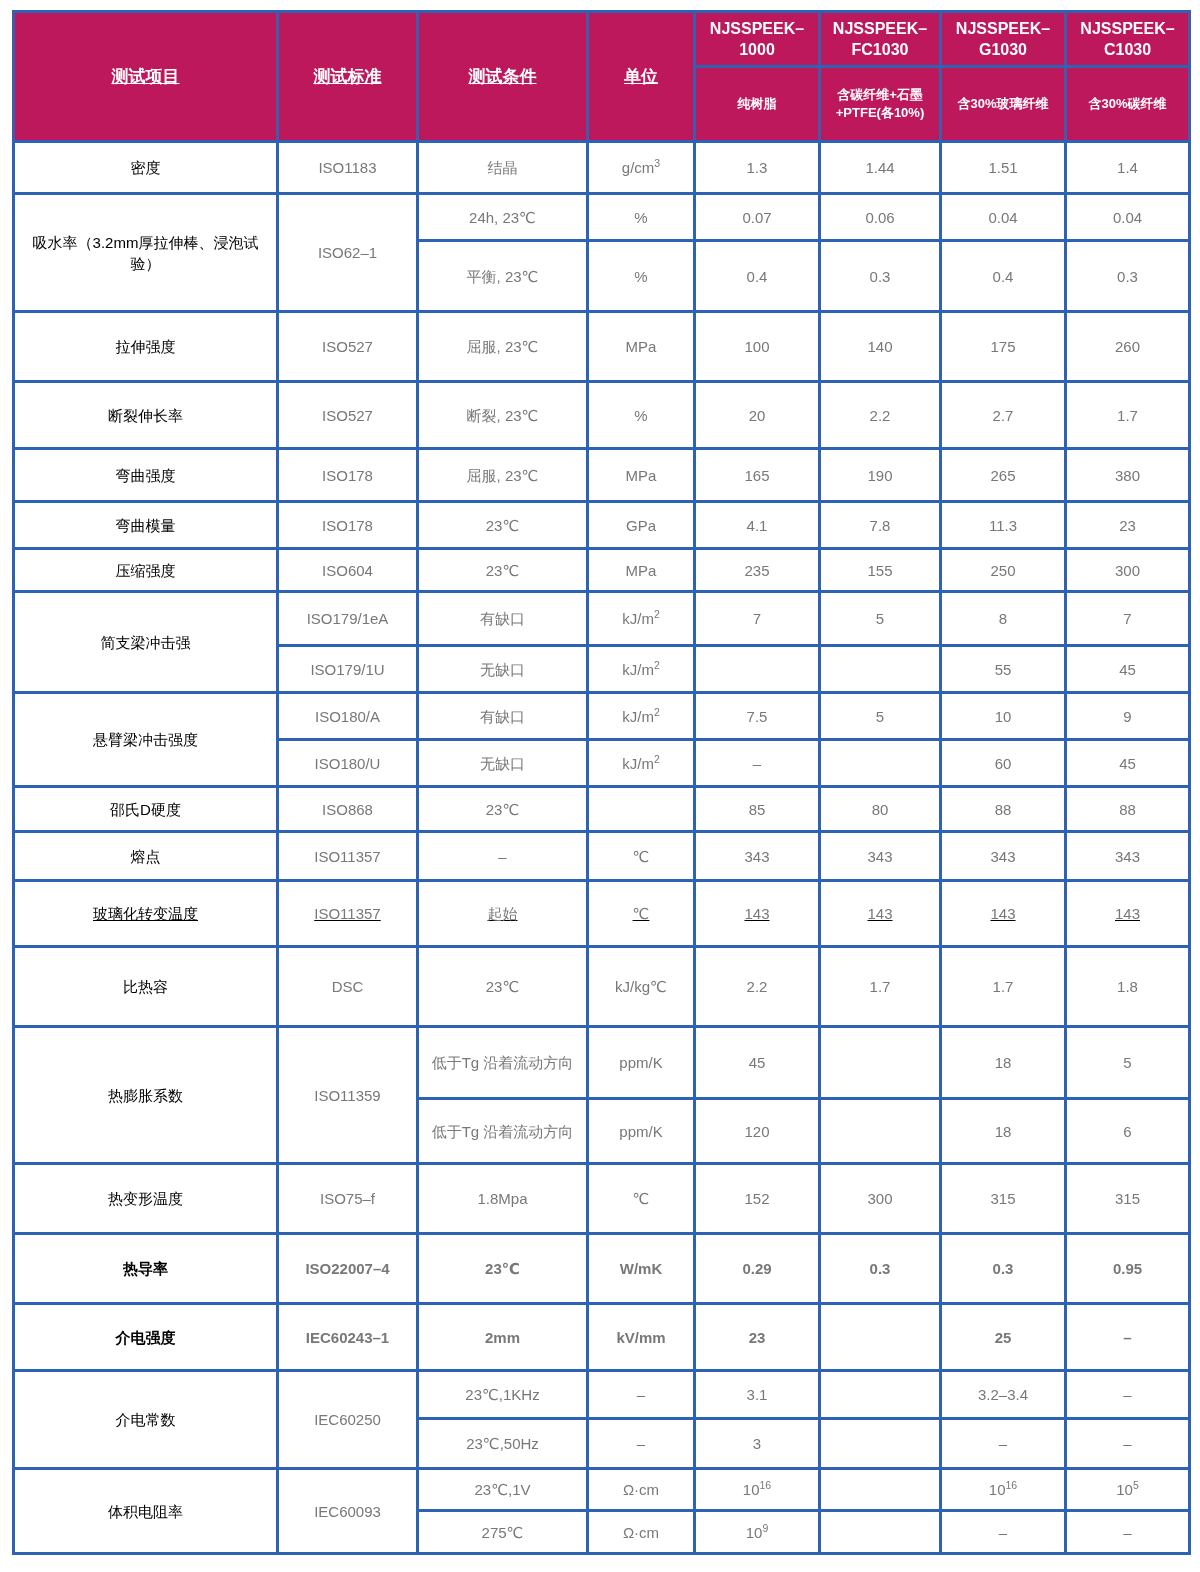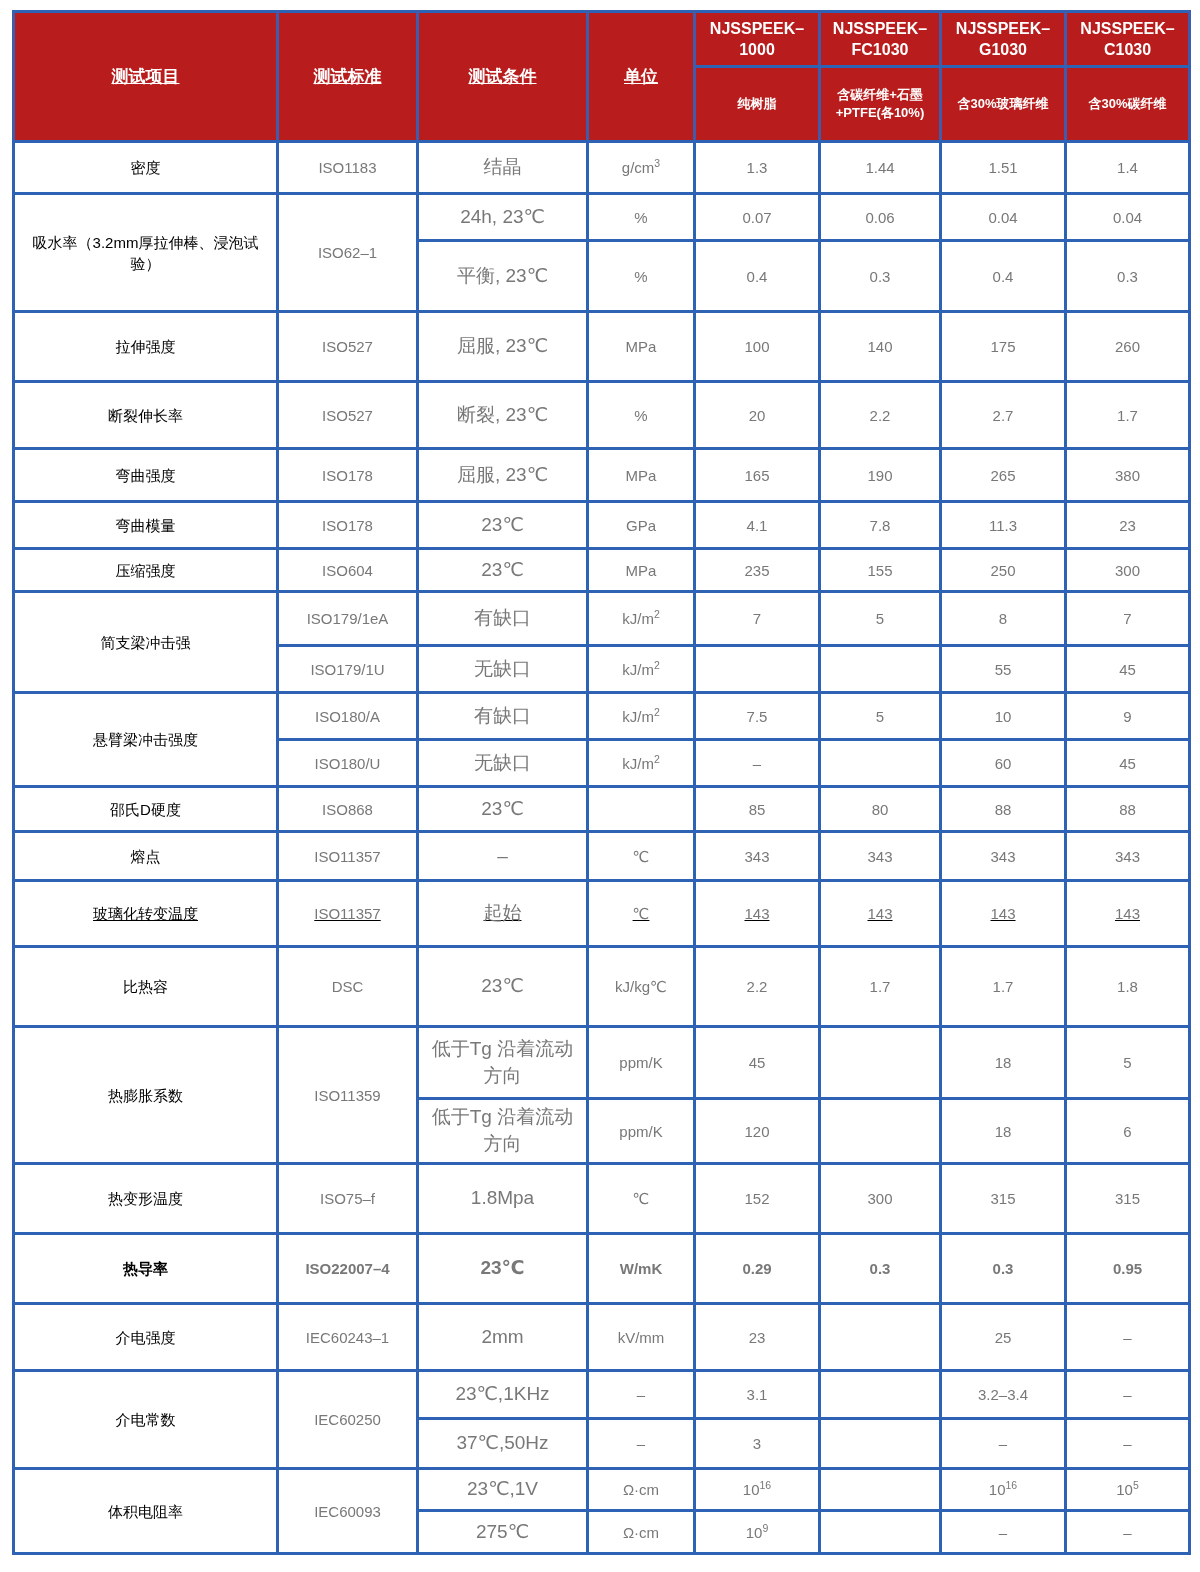--- a/index.html
+++ b/index.html
@@ -1,26 +1,26 @@
 <!DOCTYPE html>
 <html><head>
 <meta charset="utf-8">
 <style>
   html,body{margin:0;padding:0;background:#ffffff;}
   body{width:1200px;height:1572px;font-family:"Liberation Sans","DejaVu Sans",sans-serif;}
   .page{padding:10px 12px 0 12px;}
   table.spec{border-collapse:collapse;table-layout:fixed;width:1176px;border:3px solid #2d62b5;}
   th,td{border:3px solid #2d62b5;text-align:center;vertical-align:middle;padding:2px 4px;overflow:hidden;box-sizing:border-box;}
-  thead th{background:#b91c1c;color:#ffffff;border-left-color:#3e5cab;border-right-color:#3e5cab;}
+  thead th{background:#be185d;color:#ffffff;border-left-color:#3e5cab;border-right-color:#3e5cab;}
   th.col-header{font-size:17px;font-weight:700;text-decoration:underline;}
   th.prod-name{font-size:16px;font-weight:700;line-height:1.3;padding-top:4px;}
   th.prod-desc{font-size:13px;font-weight:700;line-height:1.35;white-space:pre-line;}
   tbody td{color:#787878;font-size:15px;background:#ffffff;line-height:1.4;}
   td.item-cell{color:#000000;}
-  td.condition-cell{font-size:19px;}
+  td.condition-cell{font-size:15px;}
   sup{font-size:10.5px;line-height:0;}
 </style>
 </head>
 <body>
 
 <div class="page">
   <table class="spec">
     <colgroup>
       <col style="width:264px">
         <col style="width:140px">
@@ -238,42 +238,42 @@
         <tr style="height: 70px; font-weight: bold;">
           <td class="item-cell">热导率</td>
           <td class="standard-cell">ISO22007–4</td>
           <td class="condition-cell">23℃</td>
           <td class="unit-cell">W/mK</td>
           <td class="value-cell">0.29</td>
           <td class="value-cell">0.3</td>
           <td class="value-cell">0.3</td>
           <td class="value-cell">0.95</td>
         </tr>
-        <tr style="height: 67px;">
+        <tr style="height: 67px; font-weight: bold;">
           <td class="item-cell">介电强度</td>
           <td class="standard-cell">IEC60243–1</td>
           <td class="condition-cell">2mm</td>
           <td class="unit-cell">kV/mm</td>
           <td class="value-cell">23</td>
           <td class="value-cell"></td>
           <td class="value-cell">25</td>
           <td class="value-cell">–</td>
         </tr>
         <tr style="height: 48px;">
           <td rowspan="2" class="item-cell">介电常数</td>
           <td rowspan="2" class="standard-cell">IEC60250</td>
           <td class="condition-cell">23℃,1KHz</td>
           <td class="unit-cell">–</td>
           <td class="value-cell">3.1</td>
           <td class="value-cell"></td>
           <td class="value-cell">3.2–3.4</td>
           <td class="value-cell">–</td>
         </tr>
         <tr style="height: 50px;">
-          <td class="condition-cell">37℃,50Hz</td>
+          <td class="condition-cell">23℃,50Hz</td>
           <td class="unit-cell">–</td>
           <td class="value-cell">3</td>
           <td class="value-cell"></td>
           <td class="value-cell">–</td>
           <td class="value-cell">–</td>
         </tr>
         <tr style="height: 42px;">
           <td rowspan="2" class="item-cell">体积电阻率</td>
           <td rowspan="2" class="standard-cell">IEC60093</td>
           <td class="condition-cell">23℃,1V</td>

